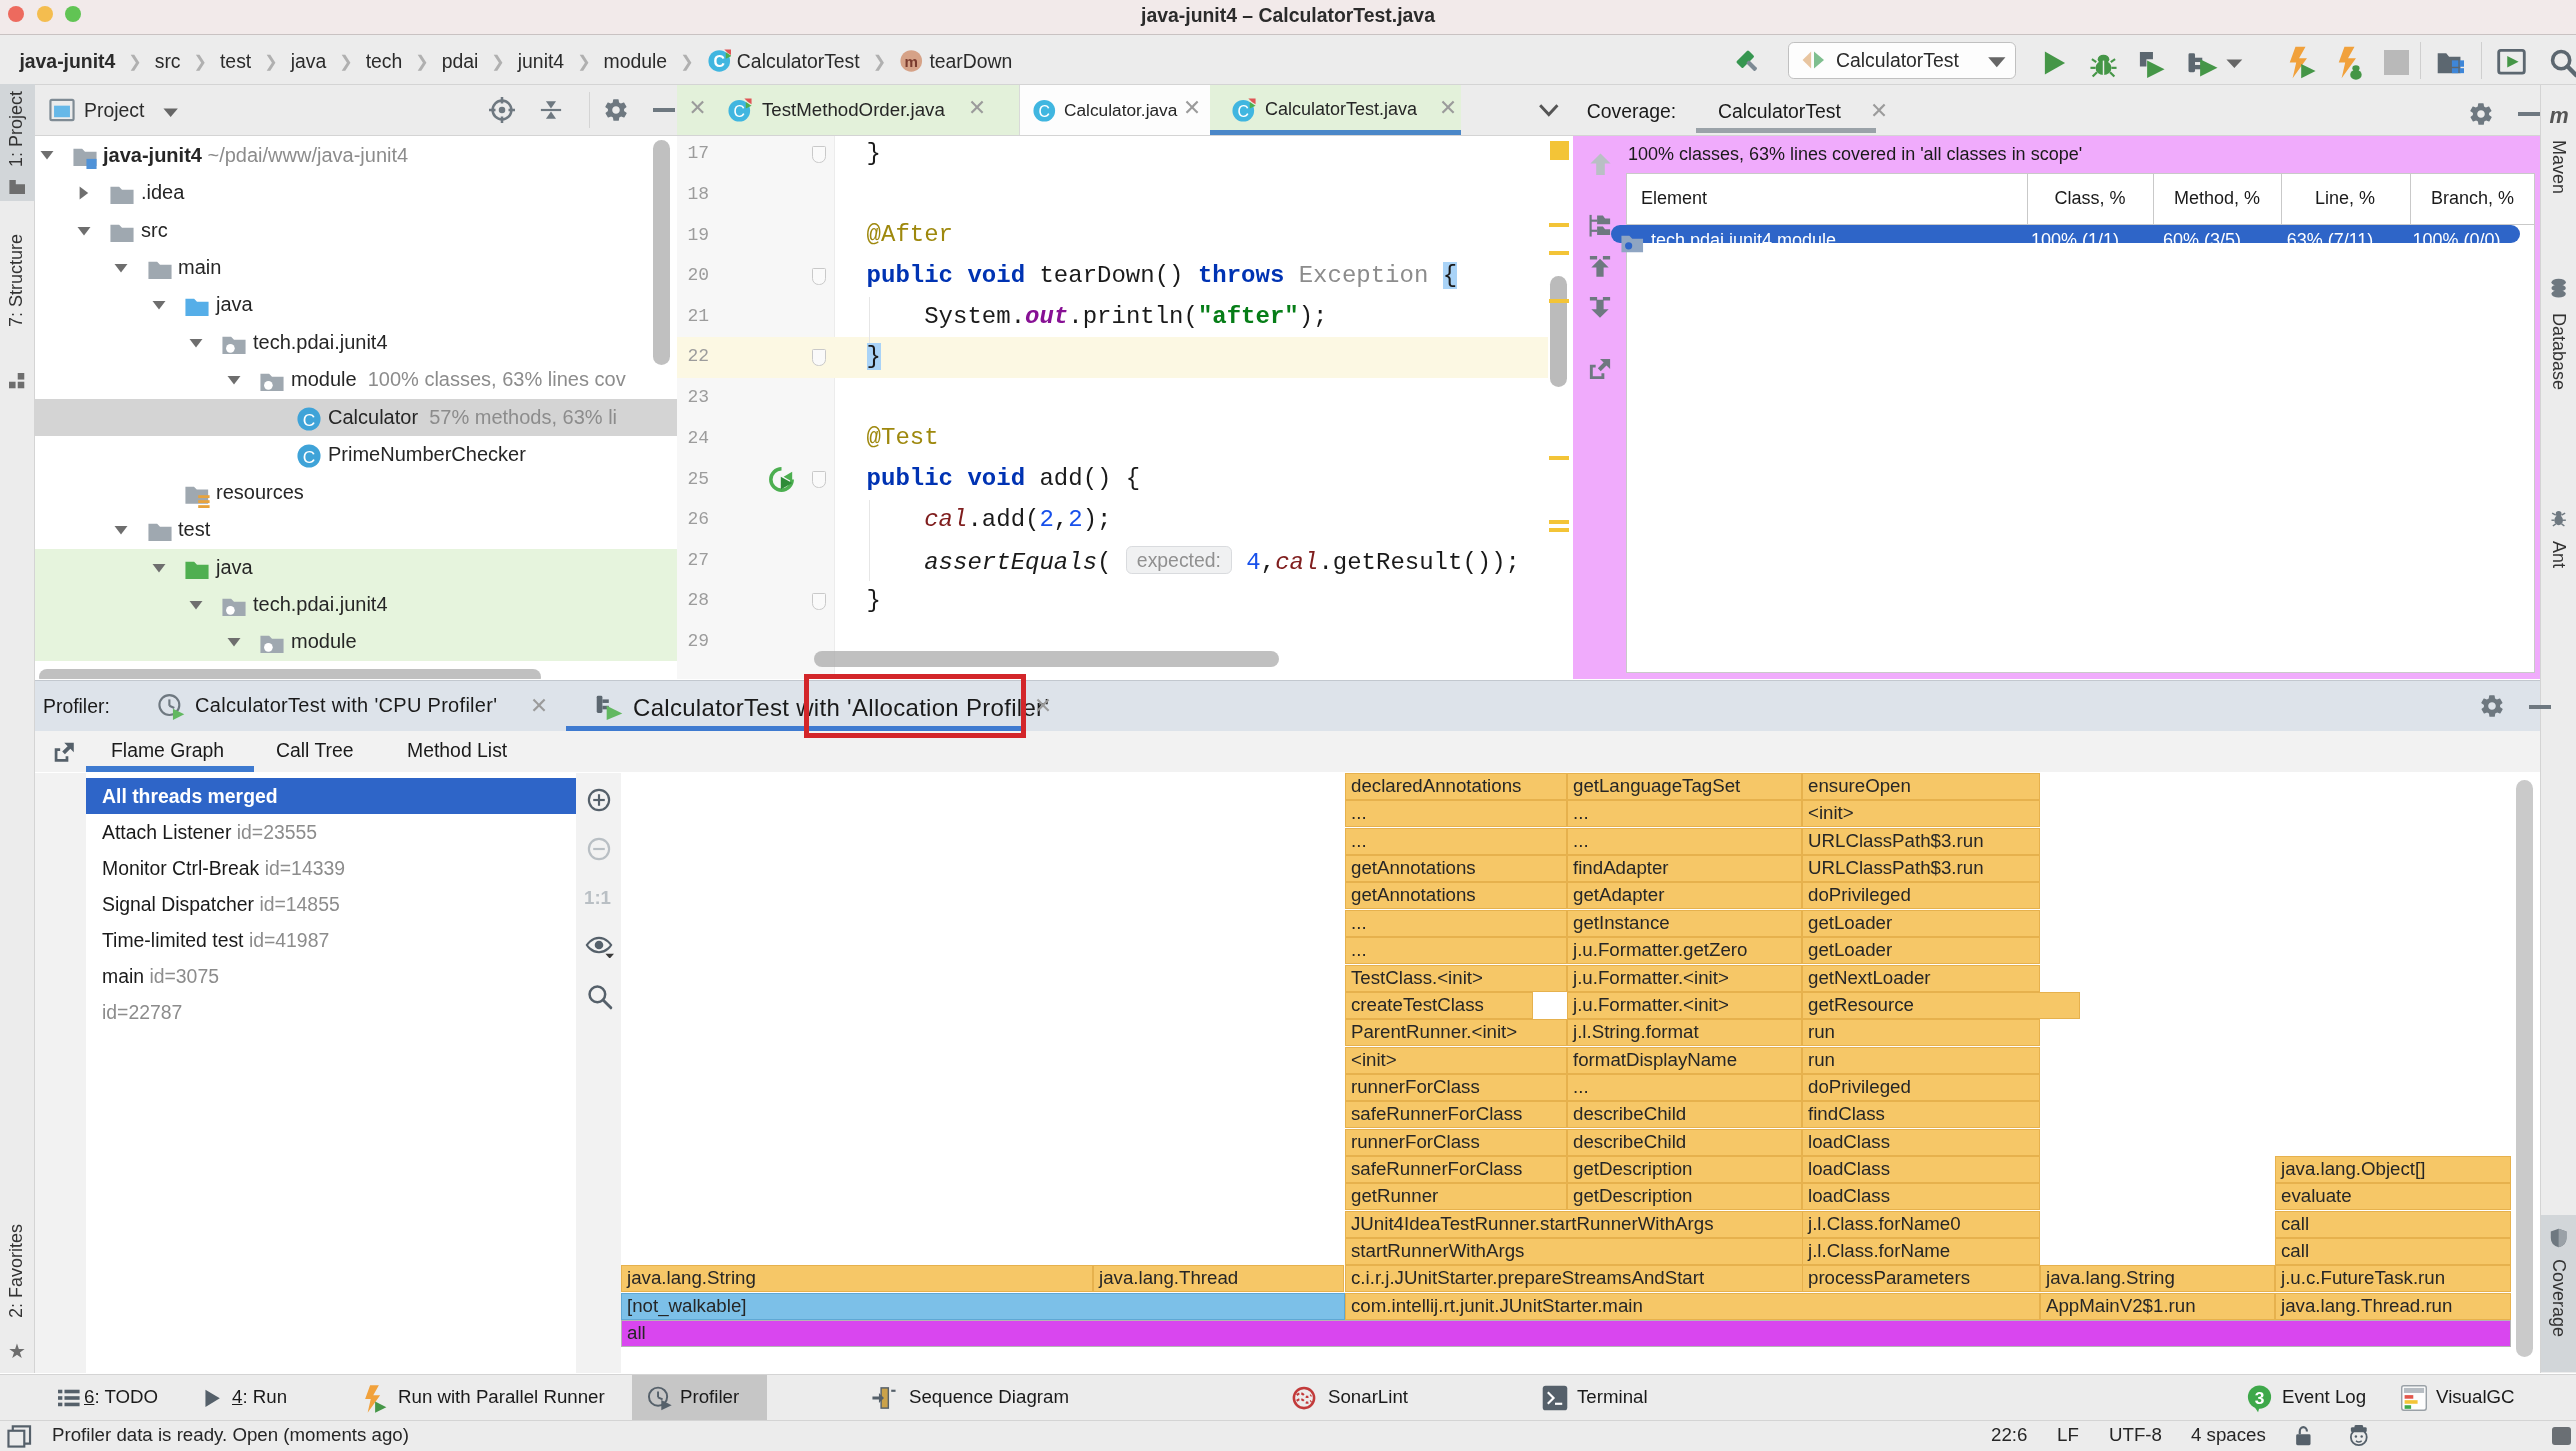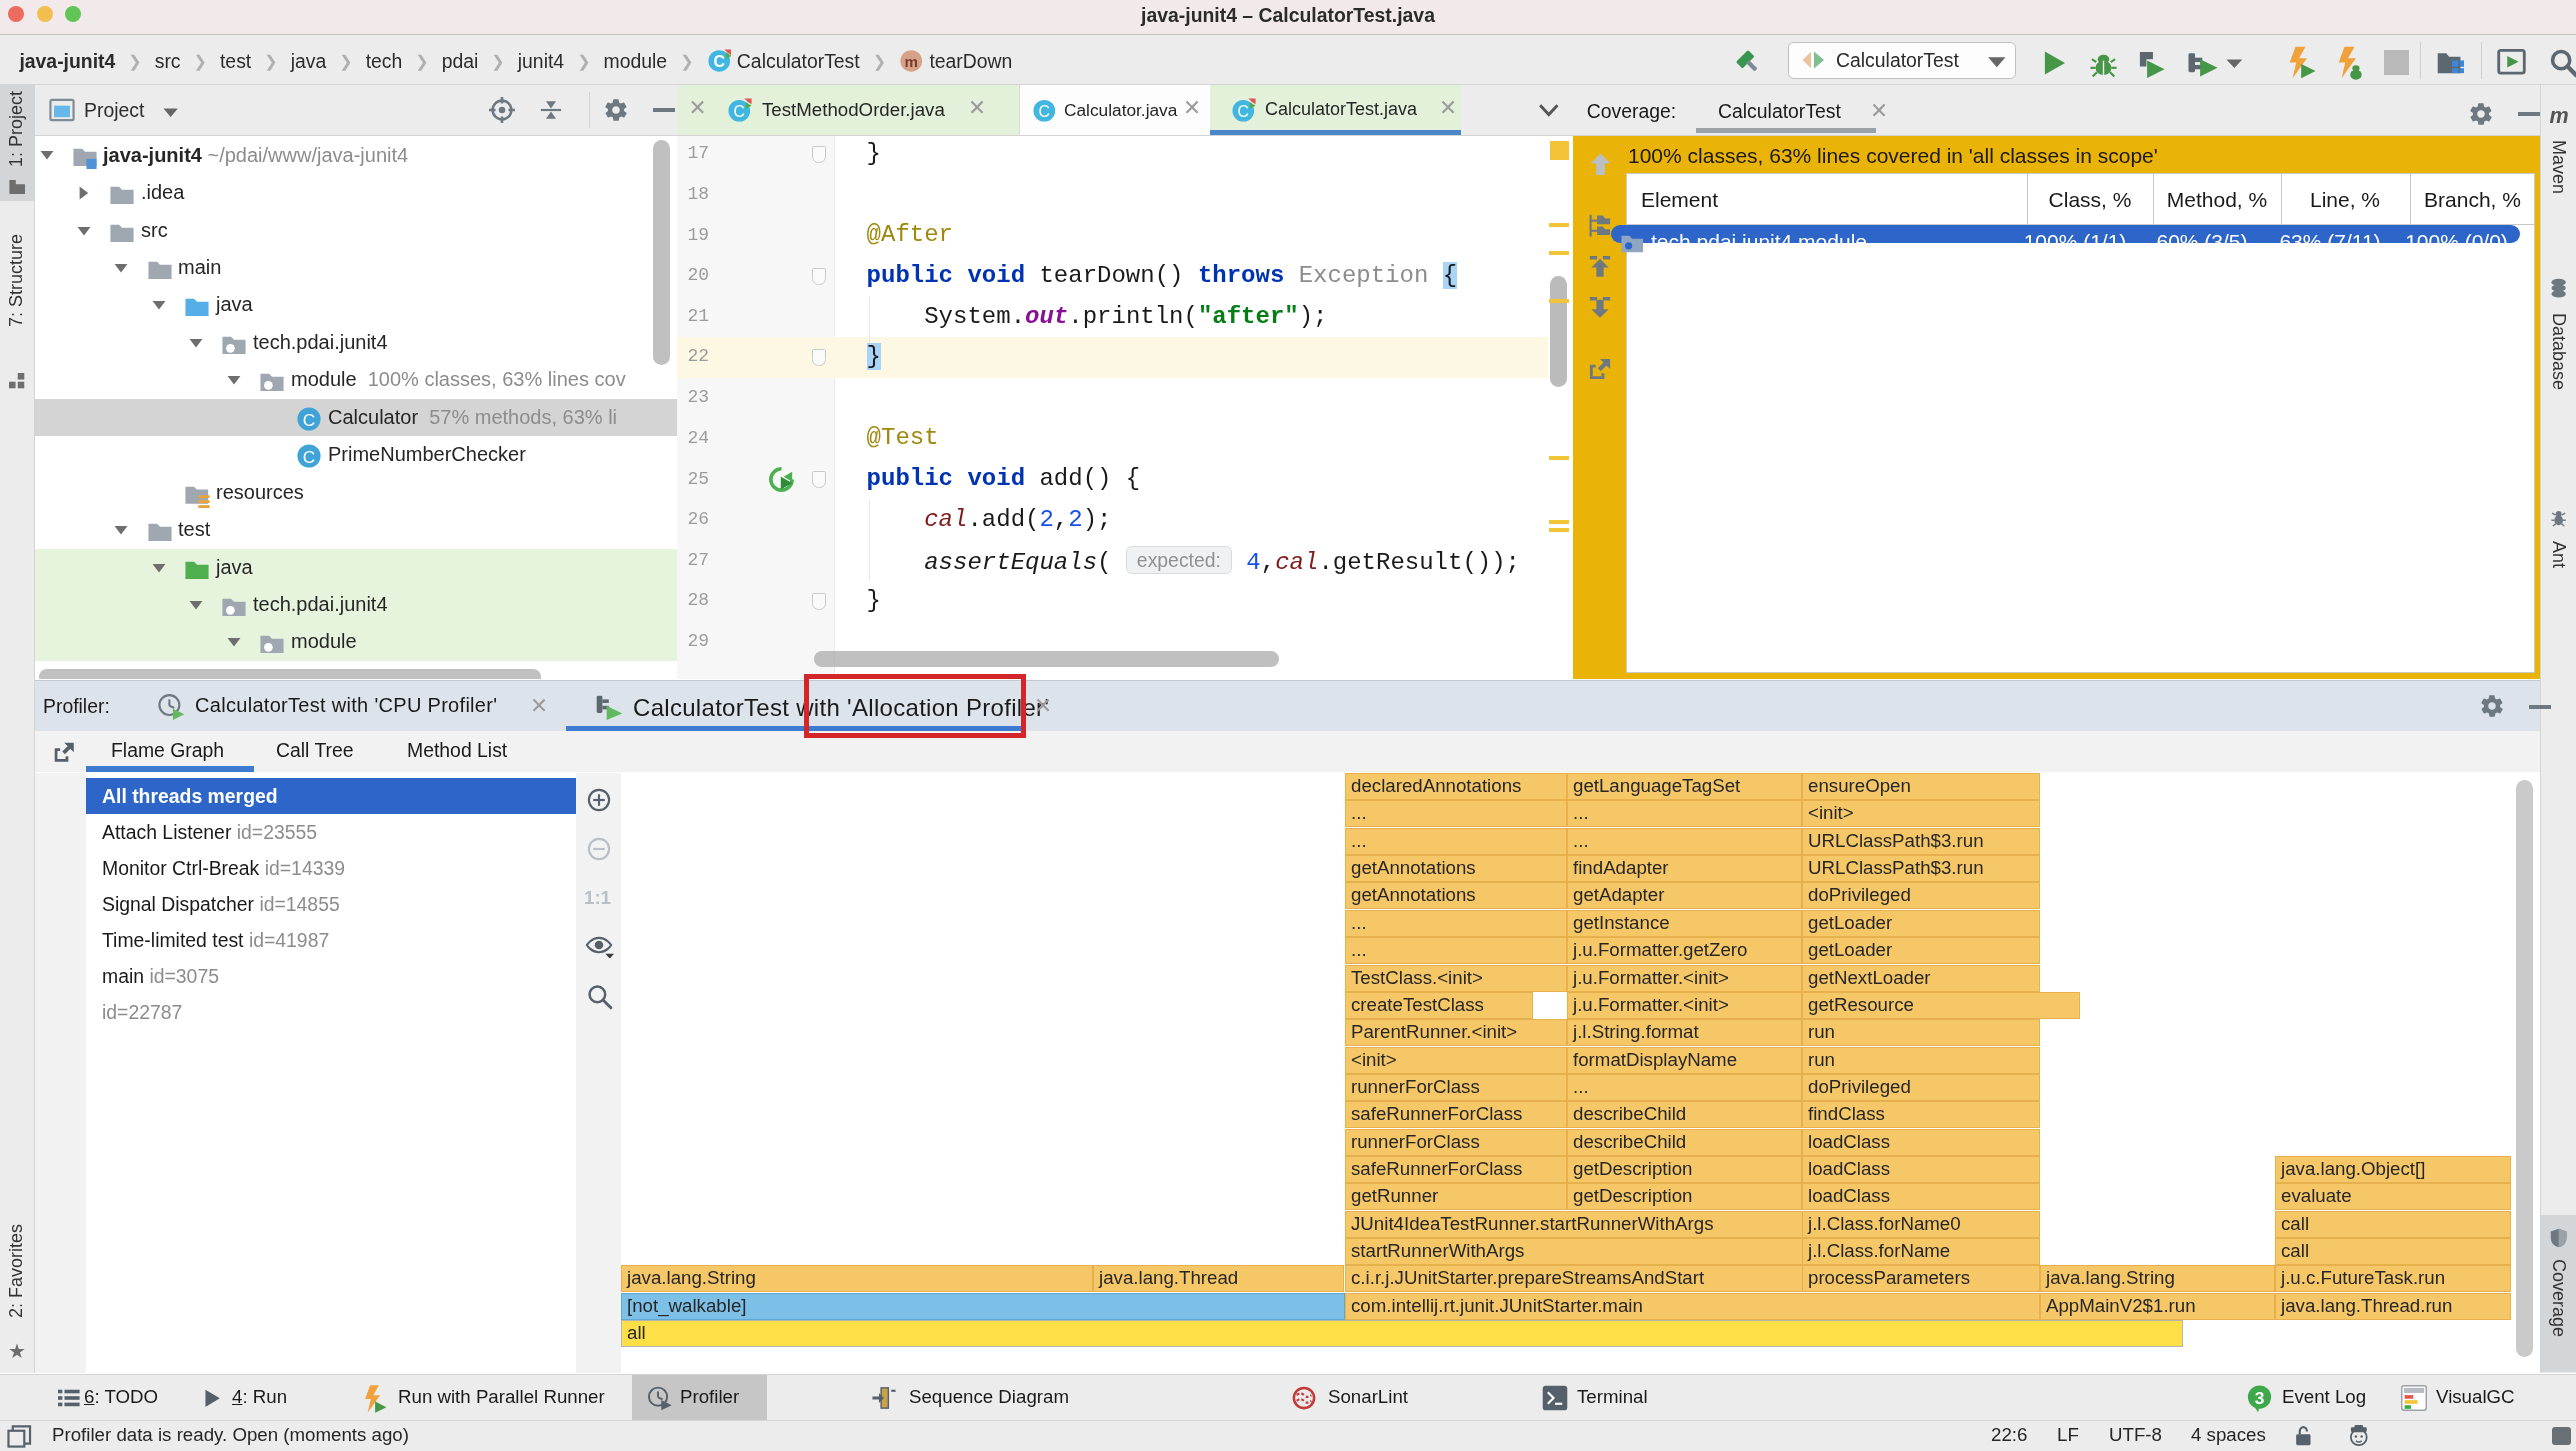--- a/index.html
+++ b/index.html
@@ -433,21 +433,21 @@
   <div id="covheader" class="abs" style="left:1573px;top:85px;width:967px;height:51px;background:#ececec;border-bottom:0.7px solid #d4d4d4;box-sizing:border-box;font-size:19.4px;">
     <div class="abs" style="left:13.7px;top:15px;color:#1a1a1a;">Coverage:</div>
     <div class="abs" style="left:145px;top:15px;color:#1a1a1a;">CalculatorTest</div>
     <span class="abs" style="left:297px;top:13px;font-size:21.6px;color:#9b9b9b;">✕</span>
     <div class="abs" style="left:123px;top:43px;width:180px;height:5px;background:#9aa2a8;"></div>
     <svg class="abs" style="left:895px;top:16px;" width="26" height="26" viewBox="0 0 24 24">
         <path fill="#6e7880" d="M19.4 13c0-.3.1-.6.1-1s0-.7-.1-1l2.1-1.6c.2-.2.3-.5.1-.7l-2-3.4c-.1-.2-.4-.3-.6-.2l-2.5 1a7 7 0 0 0-1.7-1L14.4 2.4c0-.2-.2-.4-.5-.4h-4c-.2 0-.4.2-.5.4l-.4 2.7c-.6.2-1.2.6-1.7 1l-2.5-1c-.2-.1-.5 0-.6.2l-2 3.4c-.1.2-.1.5.1.7L4.6 11c0 .3-.1.6-.1 1s0 .7.1 1l-2.1 1.6c-.2.2-.3.5-.1.7l2 3.4c.1.2.4.3.6.2l2.5-1c.5.4 1.1.7 1.7 1l.4 2.7c0 .2.2.4.5.4h4c.2 0 .4-.2.5-.4l.4-2.7c.6-.2 1.2-.6 1.7-1l2.5 1c.2.1.5 0 .6-.2l2-3.4c.1-.2.1-.5-.1-.7L19.4 13zM12 15.5c-1.9 0-3.5-1.6-3.5-3.5s1.6-3.5 3.5-3.5 3.5 1.6 3.5 3.5-1.6 3.5-3.5 3.5z"></path>
       </svg>
     <div class="abs" style="left:945px;top:27px;width:21.6px;height:3.6px;background:#6e7880;"></div>
   </div>
-  <div id="coverage" class="abs" style="left:1573px;top:136px;width:967px;height:543px;background:#eab308;overflow:hidden;font-size:21px;">
+  <div id="coverage" class="abs" style="left:1573px;top:136px;width:967px;height:543px;background:#f0abfc;overflow:hidden;font-size:18px;">
 
     <svg class="abs" style="left:16px;top:16px;" width="23" height="24.5" viewBox="0 0 32 34">
         <path d="M16 2 L30 16 L22 16 L22 32 L10 32 L10 16 L2 16 Z" fill="#b9bfc4"></path>
       </svg>
     <svg class="abs" style="left:14.4px;top:76px;" width="26" height="26" viewBox="0 0 36 36">
         <line x1="5" y1="4" x2="5" y2="34" stroke="#6e7880" stroke-width="3"></line>
         <line x1="5" y1="12" x2="14" y2="12" stroke="#6e7880" stroke-width="3"></line>
         <line x1="5" y1="26" x2="14" y2="26" stroke="#6e7880" stroke-width="3"></line>
         <path d="M14 5 h8 l3 4 h-11 z m0 4 h18 v8 h-18 z" fill="#6e7880"></path>
         <path d="M14 20 h8 l3 4 h-11 z m0 4 h18 v8 h-18 z" fill="#6e7880"></path>
@@ -649,21 +649,21 @@
       <div class="fb" style="left:586px;top:492px;width:472px;">java.lang.String</div>
       <div class="fb" style="left:1058px;top:492px;width:251px;">java.lang.Thread</div>
       <div class="fb" style="left:1310px;top:492px;width:458px;">c.i.r.j.JUnitStarter.prepareStreamsAndStart</div>
       <div class="fb" style="left:1767px;top:492px;width:238px;">processParameters</div>
       <div class="fb" style="left:2005px;top:492px;width:235px;">java.lang.String</div>
       <div class="fb" style="left:2240px;top:492px;width:236px;">j.u.c.FutureTask.run</div>
       <div class="fb" style="left:586px;top:520px;width:724px;background:#7cc0e8;border-color:#5fa8d4;">[not_walkable]</div>
       <div class="fb" style="left:1310px;top:520px;width:695px;">com.intellij.rt.junit.JUnitStarter.main</div>
       <div class="fb" style="left:2005px;top:520px;width:235px;">AppMainV2$1.run</div>
       <div class="fb" style="left:2240px;top:520px;width:236px;">java.lang.Thread.run</div>
-      <div class="fb" style="left:586px;top:547px;width:1562px;background:#fde047;border-color:#b5b5b5;">all</div>
+      <div class="fb" style="left:586px;top:547px;width:1890px;background:#d946ef;border-color:#b5b5b5;">all</div>
     </div>
 
     <div class="abs" style="left:2481px;top:6.5px;width:16.6px;height:577px;background:#9e9e9e;border-radius:8.6px;opacity:.55;"></div>
   </div>
 
   <div id="toolrow" class="abs" style="left:0;top:1374px;width:2576px;height:47px;background:#ececec;border-top:0.7px solid #d4d4d4;border-bottom:0.7px solid #d4d4d4;box-sizing:border-box;font-size:18.7px;color:#1a1a1a;padding-left:48px;">
     <svg class="abs" style="left:58px;top:13.7px;" width="21.6" height="18.7" viewBox="0 0 30 26">
         <g fill="#55606a">
           <rect x="0" y="1" width="6" height="5"></rect>
           <rect x="9" y="1" width="21" height="5"></rect>

